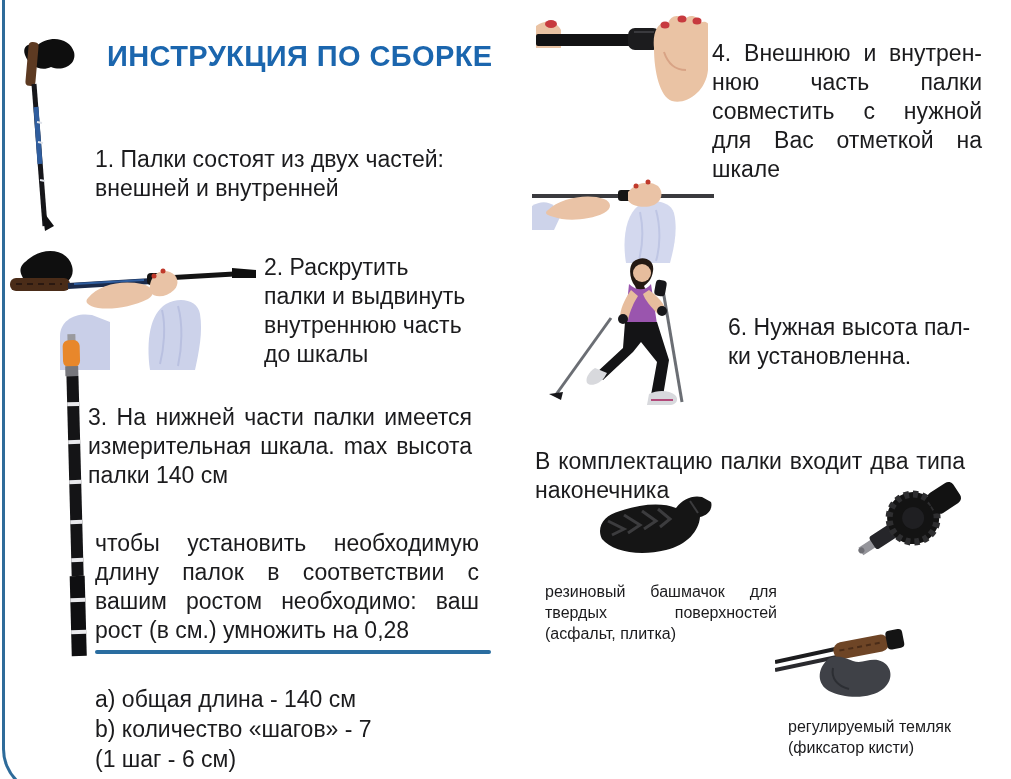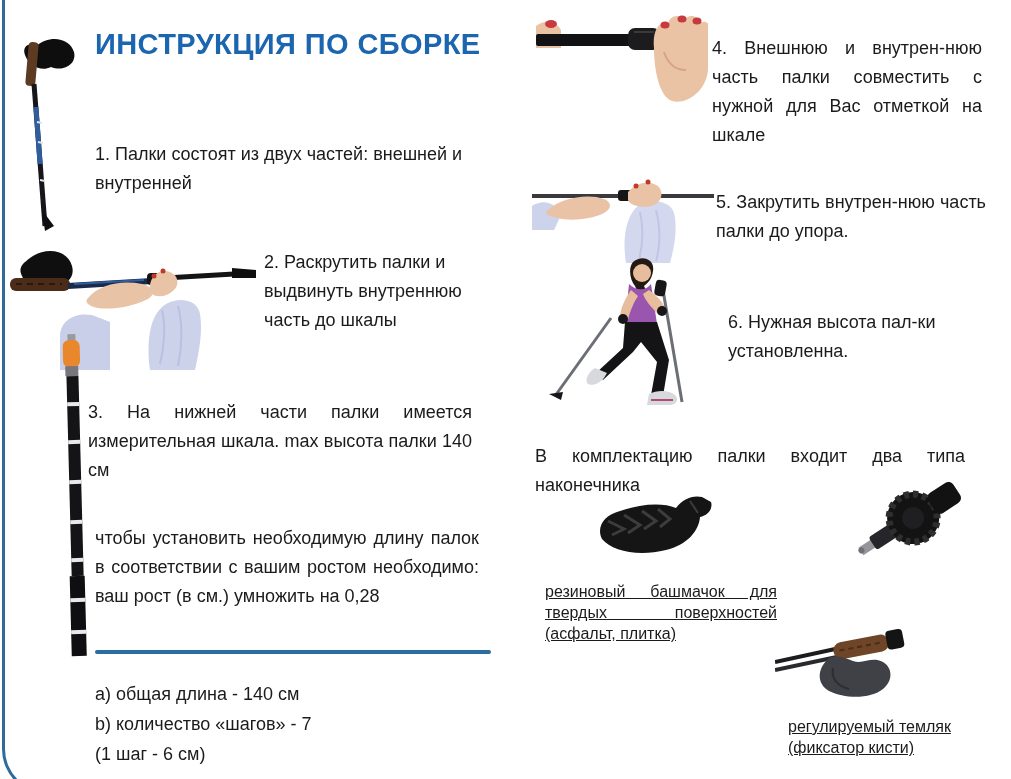--- a/index.html
+++ b/index.html
@@ -7,25 +7,25 @@
     position:relative;width:1011px;height:779px;overflow:hidden;background:#ffffff;
     font-family:"Liberation Sans","DejaVu Sans",sans-serif;
   }
   .frame{
     position:absolute;left:2px;top:-14px;width:1070px;height:806px;
     border-left:3px solid #2e6b9a;border-bottom:3px solid #2e6b9a;
     border-bottom-left-radius:46px;pointer-events:none;
   }
   .title{
     position:absolute;left:95px;top:28px;font-size:29px;font-weight:bold;
-    color:#1b66ae;letter-spacing:.4px;white-space:nowrap;margin:0;
+    color:#1b66ae;letter-spacing:.4px;white-space:nowrap;margin:12px;
   }
-  .t{position:absolute;font-size:18px;line-height:29px;color:#1b1b1d;}
+  .t{position:absolute;font-size:23px;line-height:29px;color:#1b1b1d;}
   .just{text-align:justify;}
-  .cap{font-size:16px;line-height:21px;text-decoration:underline;}
+  .cap{font-size:16px;line-height:21px;}
   .rule{position:absolute;left:95px;top:650px;width:396px;height:4px;background:#2a6da0;border-radius:2px;}
   svg{position:absolute;display:block;}
 </style>
 </head>
 <body>
 
 <div class="page">
 
   <div class="frame"></div>
 
@@ -160,20 +160,19 @@
   <p class="t just" style="left:88px;top:380px;width:384px">3. На нижней части палки имеется измерительная шкала. max высота палки 140 см</p>
   <p class="t just" style="left:95px;top:506px;width:384px">чтобы установить необходимую длину палок в соответствии с вашим ростом необходимо: ваш рост (в см.) умножить на 0,28</p>
 
   <div class="rule"></div>
 
   <p class="t" style="left:95px;top:662px">а) общая длина - 140 см</p>
   <p class="t" style="left:95px;top:692px">b) количество «шагов» - 7</p>
   <p class="t" style="left:95px;top:722px">(1 шаг - 6 см)</p>
 
   <p class="t just" style="left:712px;top:16px;width:270px">4. Внешнюю и внутрен-нюю часть палки совместить с нужной для Вас отметкой на шкале</p>
-  <p class="t just" style="left:716px;top:170px;width:270px">5. Закрутить внутрен-нюю часть палки до упора.</p>
   <p class="t" style="left:728px;top:290px;width:252px">6. Нужная высота пал-ки установленна.</p>
   <p class="t just" style="left:535px;top:424px;width:430px">В комплектацию палки входит два типа наконечника</p>
 
   <p class="t cap just" style="left:545px;top:565px;width:232px">резиновый башмачок для твердых поверхностей (асфальт, плитка)</p>
   <p class="t cap" style="left:788px;top:700px;width:232px">регулируемый темляк (фиксатор кисти)</p>
 
 </div>
 
 </body></html>

